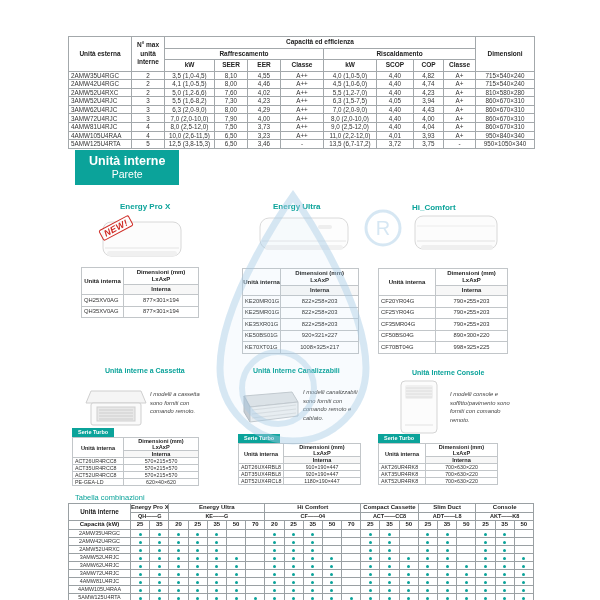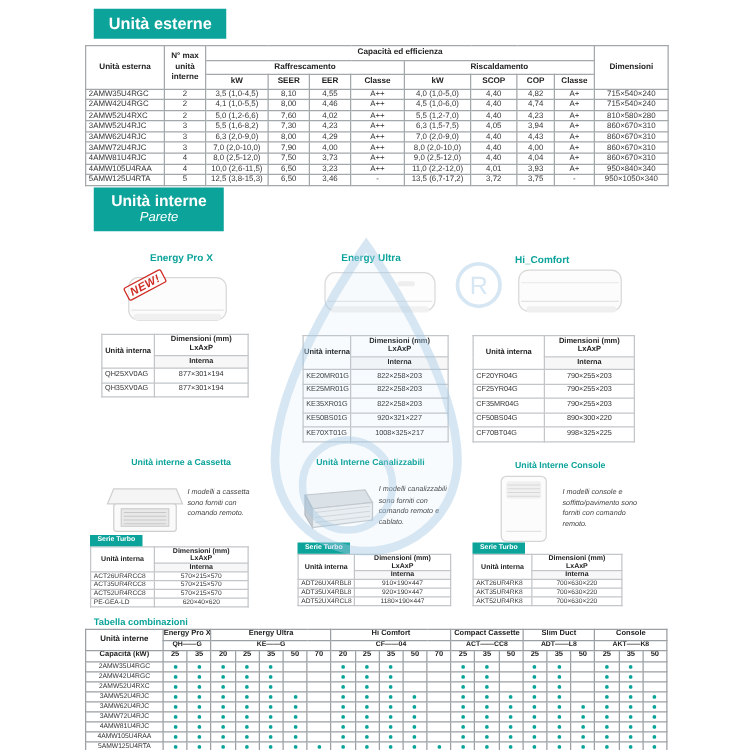--- a/index.html
+++ b/index.html
@@ -5,21 +5,21 @@
   *{margin:0;padding:0;box-sizing:border-box}
   html,body{background:#fff}
   .page{position:relative;width:600px;height:600px;background:#ffffff;overflow:hidden;
         font-family:"Liberation Sans",sans-serif;color:#222}
 
   
   .teal-box{position:absolute;background:#0ba39a;color:#fff;z-index:2}
   .tb1{left:75px;top:7px;font-size:13px;font-weight:bold;padding:4px 12px 5px}
   .tb2{left:75px;top:150px;text-align:center;padding:4px 14px 5px}
   .tb2 .l1{font-size:12.5px;font-weight:bold;line-height:14px}
-  .tb2 .l2{font-size:10.5px;font-style:italic;line-height:12px}
+  .tb2 .l2{font-size:10.5px;line-height:12px}
 
   table{border-collapse:collapse;table-layout:fixed}
   th,td{overflow:hidden;white-space:nowrap}
 
   
   .outdoor{position:absolute;left:68px;top:36px;width:466px;z-index:1}
   .outdoor th{border:1px solid #a3a8ab;font-size:6.5px;font-weight:bold;line-height:8.5px;padding:1px 0;text-align:center}
   .outdoor td{border:1px solid #a3a8ab;font-size:6.3px;line-height:7.5px;padding:0 1px;text-align:center;height:8.6px;color:#333}
   .outdoor td.left{text-align:left;padding-left:2px}
 
@@ -40,21 +40,21 @@
   .mini.dense th div{line-height:6px}
 
   
   .serie-tab{position:absolute;background:#0ba39a;color:#fff;font-size:5.5px;font-weight:bold;
              padding:1px 6px 2px;z-index:2}
 
   
   .note{position:absolute;font-size:5.8px;font-style:italic;color:#444;line-height:8.5px;z-index:2}
 
   
-  .combo-title{position:absolute;left:75px;top:493px;font-size:7.5px;font-weight:bold;color:#0ba39a;z-index:2}
+  .combo-title{position:absolute;left:75px;top:493px;font-size:7.5px;font-weight:normal;color:#0ba39a;z-index:2}
   .combos{position:absolute;left:68px;top:503px;width:466px;z-index:1}
   .combos th{border:1px solid #9aa0a3;font-size:6px;font-weight:bold;line-height:7.5px;text-align:center;padding:0}
   .combos th.code{font-size:5.5px}
   .combos th.big{font-size:6.3px}
   .combos td{border:1px solid #9aa0a3;height:7.8px;line-height:7px;text-align:center;padding:0}
   .combos td.mlabel{font-size:5.4px;color:#333}
   .dot{display:inline-block;width:3px;height:3px;border-radius:50%;background:#0ba39a;vertical-align:middle}
 
   
   .img{position:absolute;z-index:1}
@@ -70,23 +70,20 @@
 
 <div class="page">
 
   <svg class="watermark" width="230" height="295" viewBox="0 0 230 295">
     <path d="M103,8 C103,8 30,110 30,180 a73,73 0 0 0 146,0 C176,110 103,8 103,8 Z" fill="rgba(168,205,233,0.18)" stroke="#a6cbe6" stroke-width="7"></path>
     <circle cx="88" cy="200" r="36" fill="none" stroke="#a6cbe6" stroke-width="6"></circle>
     <circle cx="193" cy="40" r="17" fill="none" stroke="#a6cbe6" stroke-width="3"></circle>
     <text x="193" y="47" text-anchor="middle" font-size="20" fill="#a6cbe6" font-family="Liberation Sans, sans-serif">R</text>
   </svg>
 
-  <div class="teal-box tb1">
-    <span>Unità esterne</span>
-  </div>
 
   <table class="outdoor">
     <colgroup>
       <col style="width:63px">
         <col style="width:33px">
         <col style="width:50px">
         <col style="width:33px">
       <col style="width:33px">
         <col style="width:43px">
         <col style="width:53px">

